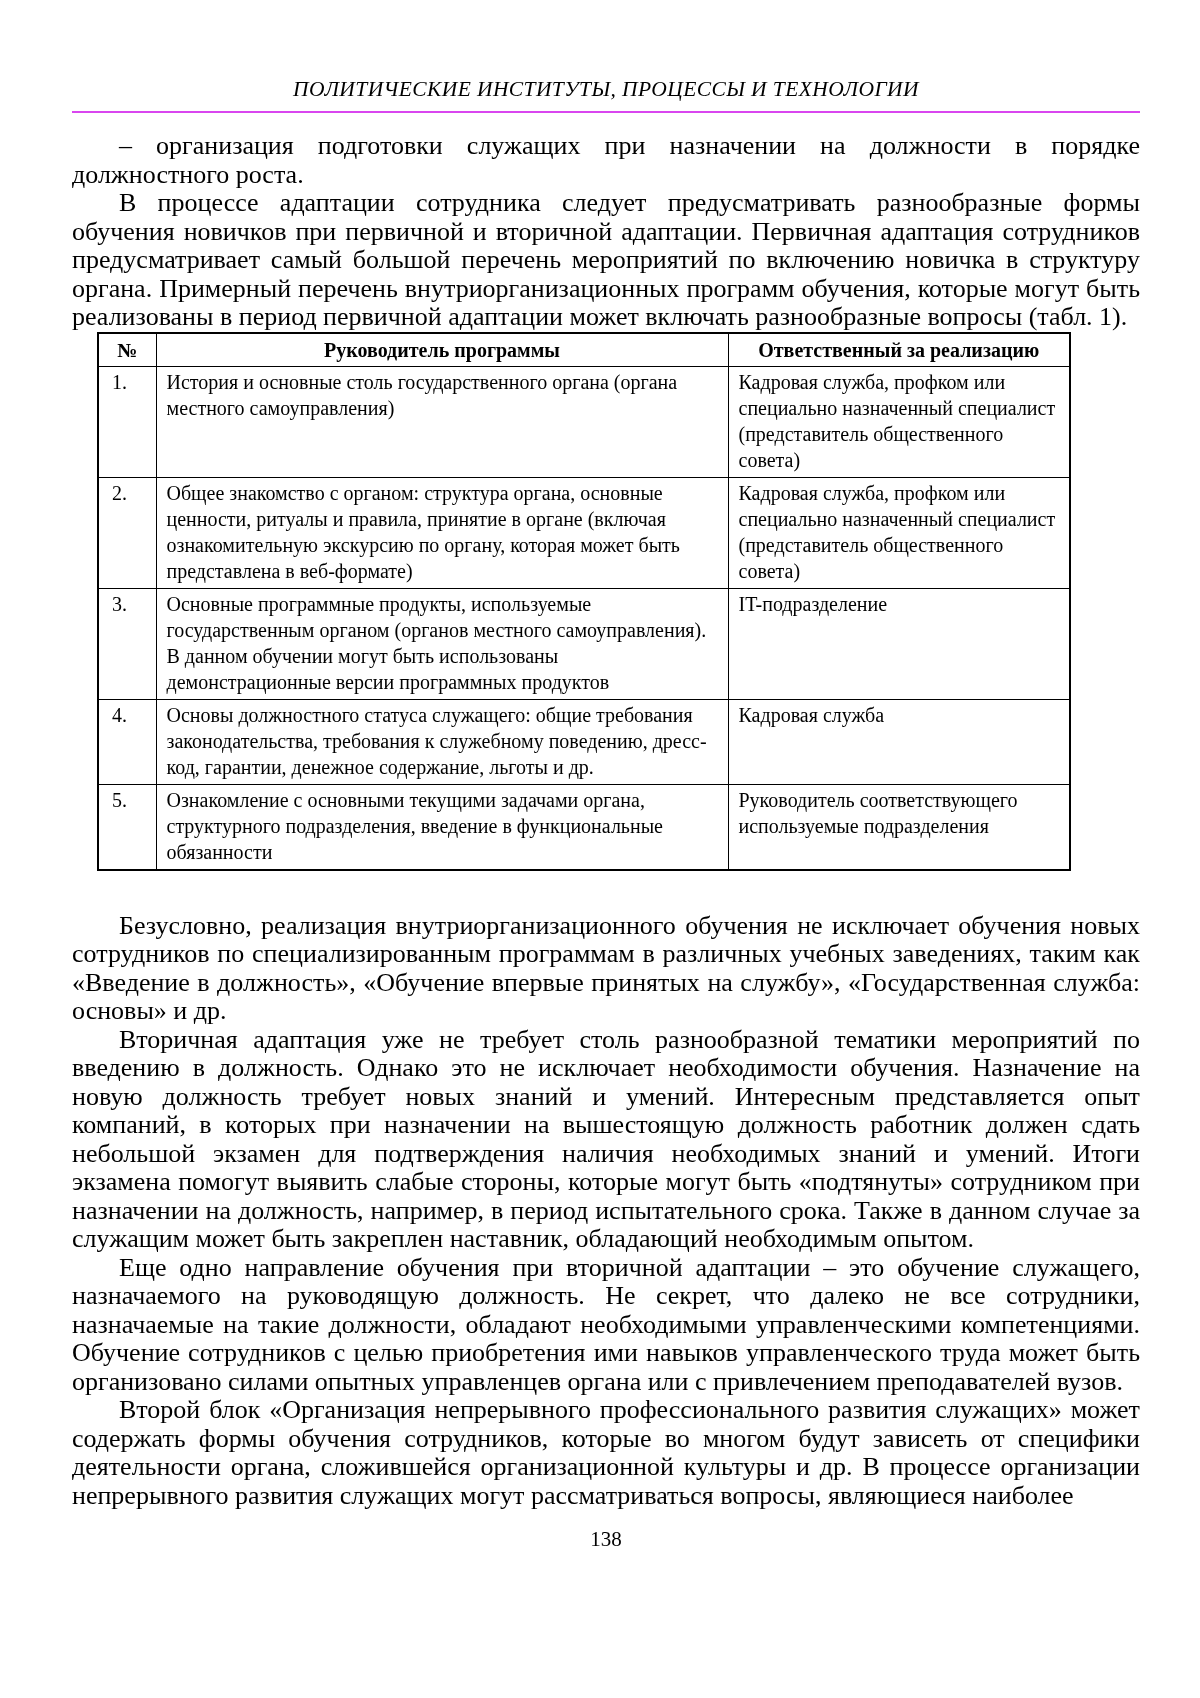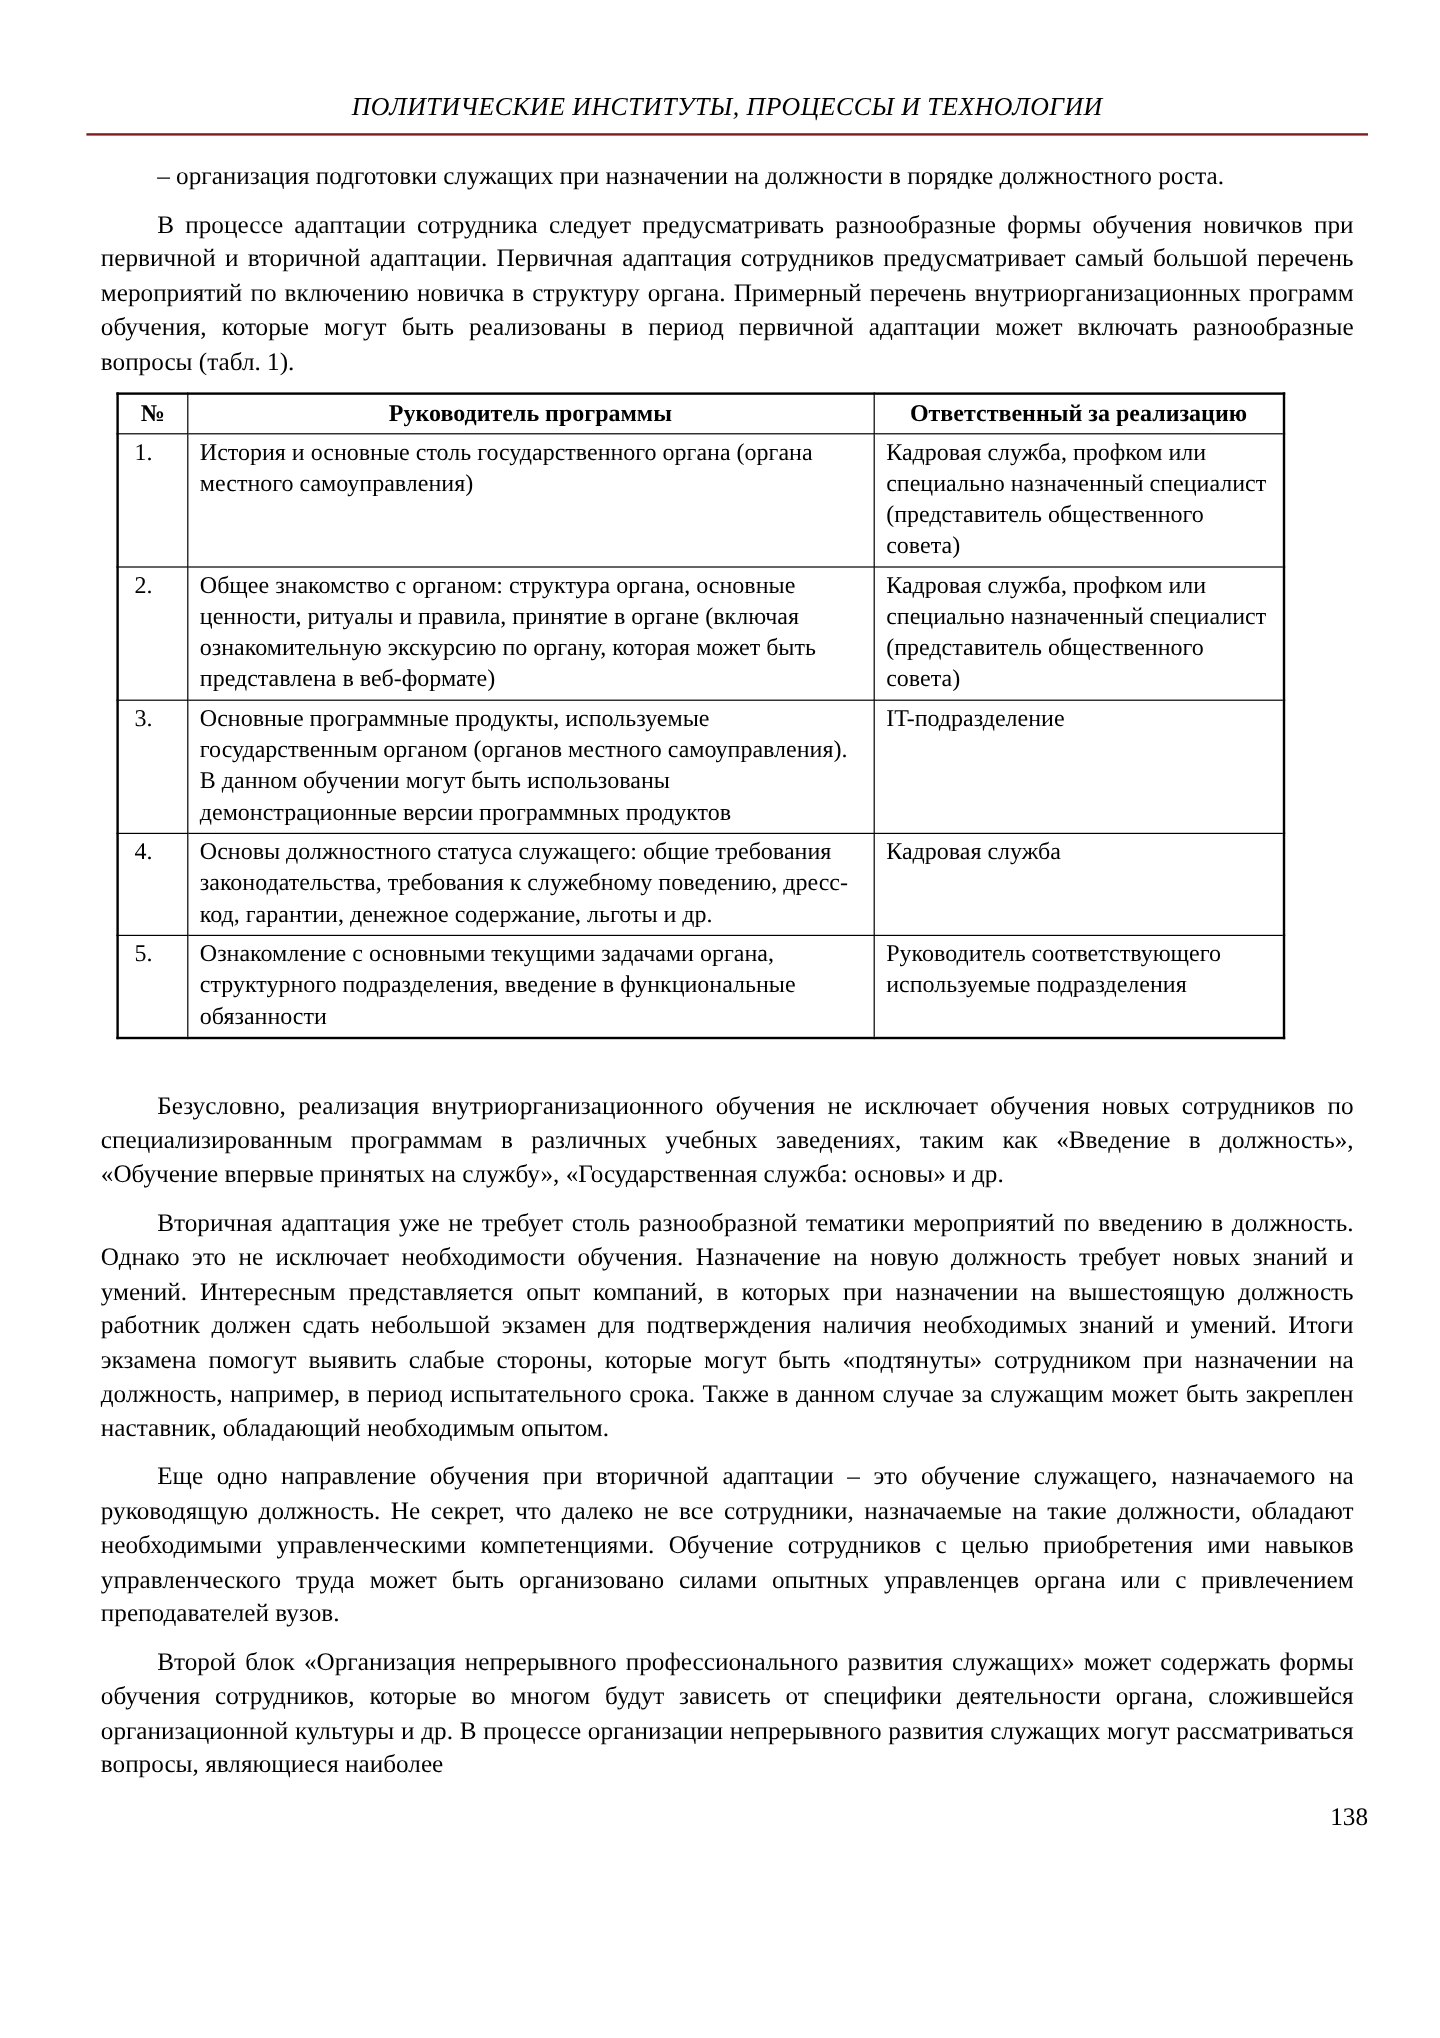--- a/index.html
+++ b/index.html
@@ -15,28 +15,28 @@
     padding: 76px 60px 0 72px;
     overflow: hidden;
   }
   .running-head {
     text-align: center;
     font-style: italic;
     font-size: 21.5px;
     letter-spacing: 0.4px;
     line-height: 26px;
     padding-bottom: 9px;
-    border-bottom: 2px solid #7f1d1d;
+    border-bottom: 2px solid #d946ef;
   }
   .body-text { margin-top: 19px; }
   .body-text p, .after-table p {
-    margin: 12px;
+    margin: 0;
     text-indent: 47px;
     text-align: justify;
-    font-size: 21px;
+    font-size: 26px;
     line-height: 28.5px;
   }
   .table-caption {
     text-align: right;
     font-style: italic;
     font-size: 21px;
     line-height: 28px;
     margin-top: 12px;
   }
   .table-title {
@@ -66,21 +66,21 @@
     text-align: center;
     padding: 3px 4px;
   }
   .program-table td { padding: 2px 10px 4px 10px; }
   .program-table td.num-cell { padding: 2px 4px 4px 13px; }
   .col-num { width: 58px; }
   .col-program { width: 572px; }
   .col-resp { width: 342px; }
   .after-table { margin-top: 41px; }
   .page-number {
-    text-align: right;
+    text-align: center;
     font-size: 21px;
     line-height: 28px;
     margin-top: 15px;
   }
 </style>
 </head>
 <body>
 
 <div class="page">
 

